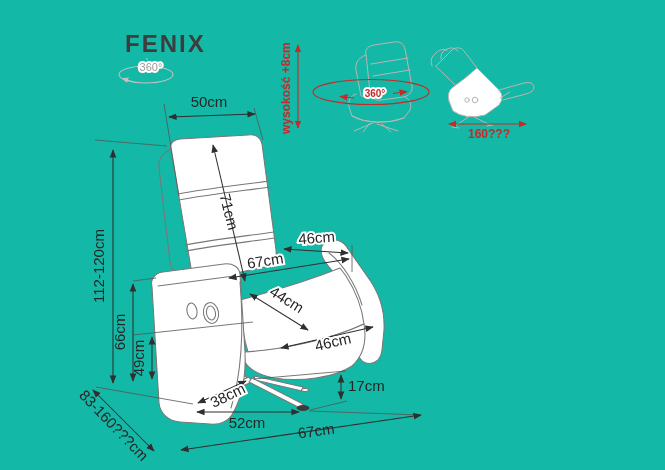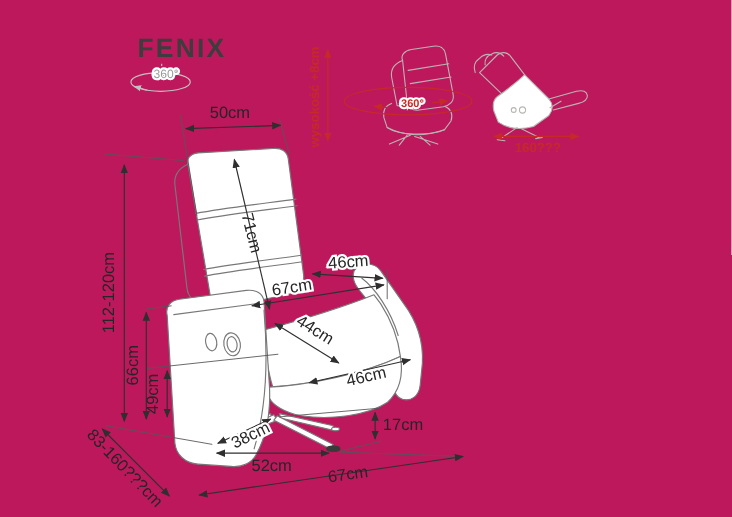--- a/index.html
+++ b/index.html
@@ -1,16 +1,16 @@
 <!DOCTYPE html>
 <html><head>
 <meta charset="utf-8">
 <style>
   html,body{margin:0;padding:0;background:#fff;}
-  .stage{position:relative;width:665px;height:470px;background:#be185d;overflow:hidden;
+  .stage{position:relative;width:665px;height:470px;background:#14b8a6;overflow:hidden;
          font-family:"Liberation Sans",sans-serif;}
   svg{display:block;}
   .art {stroke:#787878;stroke-width:1.05;fill:none;stroke-linecap:round;stroke-linejoin:round;}
   .artf{stroke:#787878;stroke-width:1.05;fill:#ffffff;stroke-linejoin:round;}
   .mini{stroke:#b8b6b3;stroke-width:1;fill:none;stroke-linecap:round;stroke-linejoin:round;}
   .minif{stroke:#b8b6b3;stroke-width:1;fill:#ffffff;stroke-linejoin:round;}
   .dim {stroke:#2f2f2f;stroke-width:1.05;fill:none;marker-start:url(#mA);marker-end:url(#mA);}
   .tick{stroke:#555;stroke-width:.8;fill:none;}
   .red {stroke:#c52a27;stroke-width:1.1;fill:none;}
   .redm{marker-start:url(#mR);marker-end:url(#mR);}

